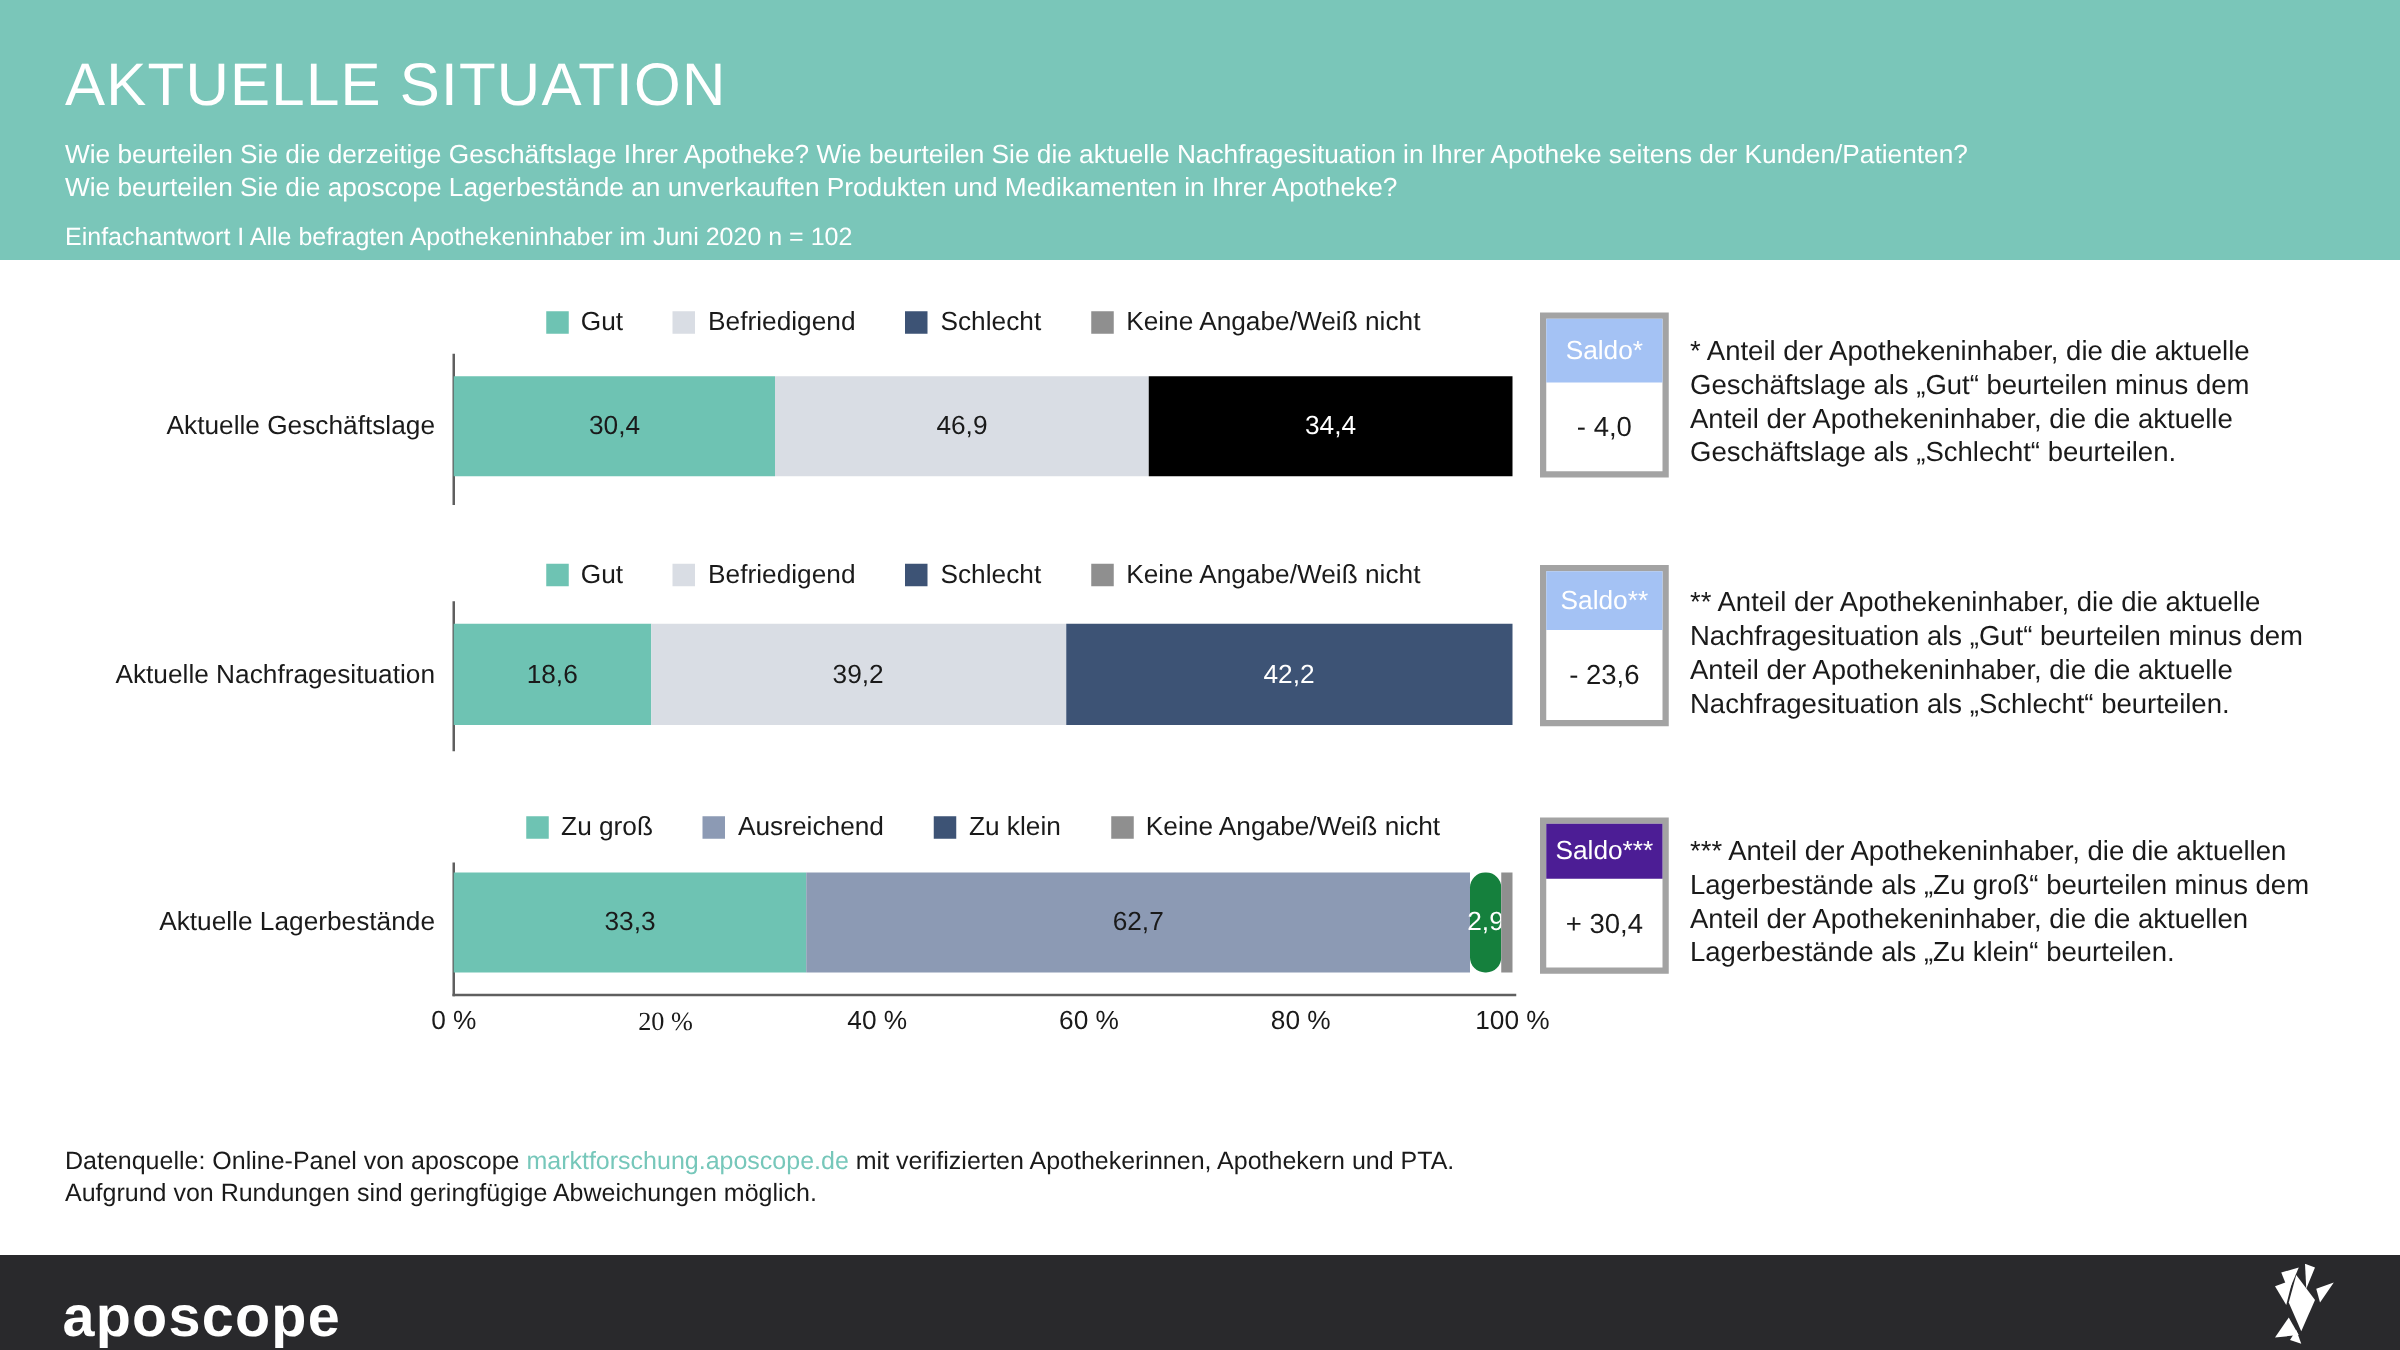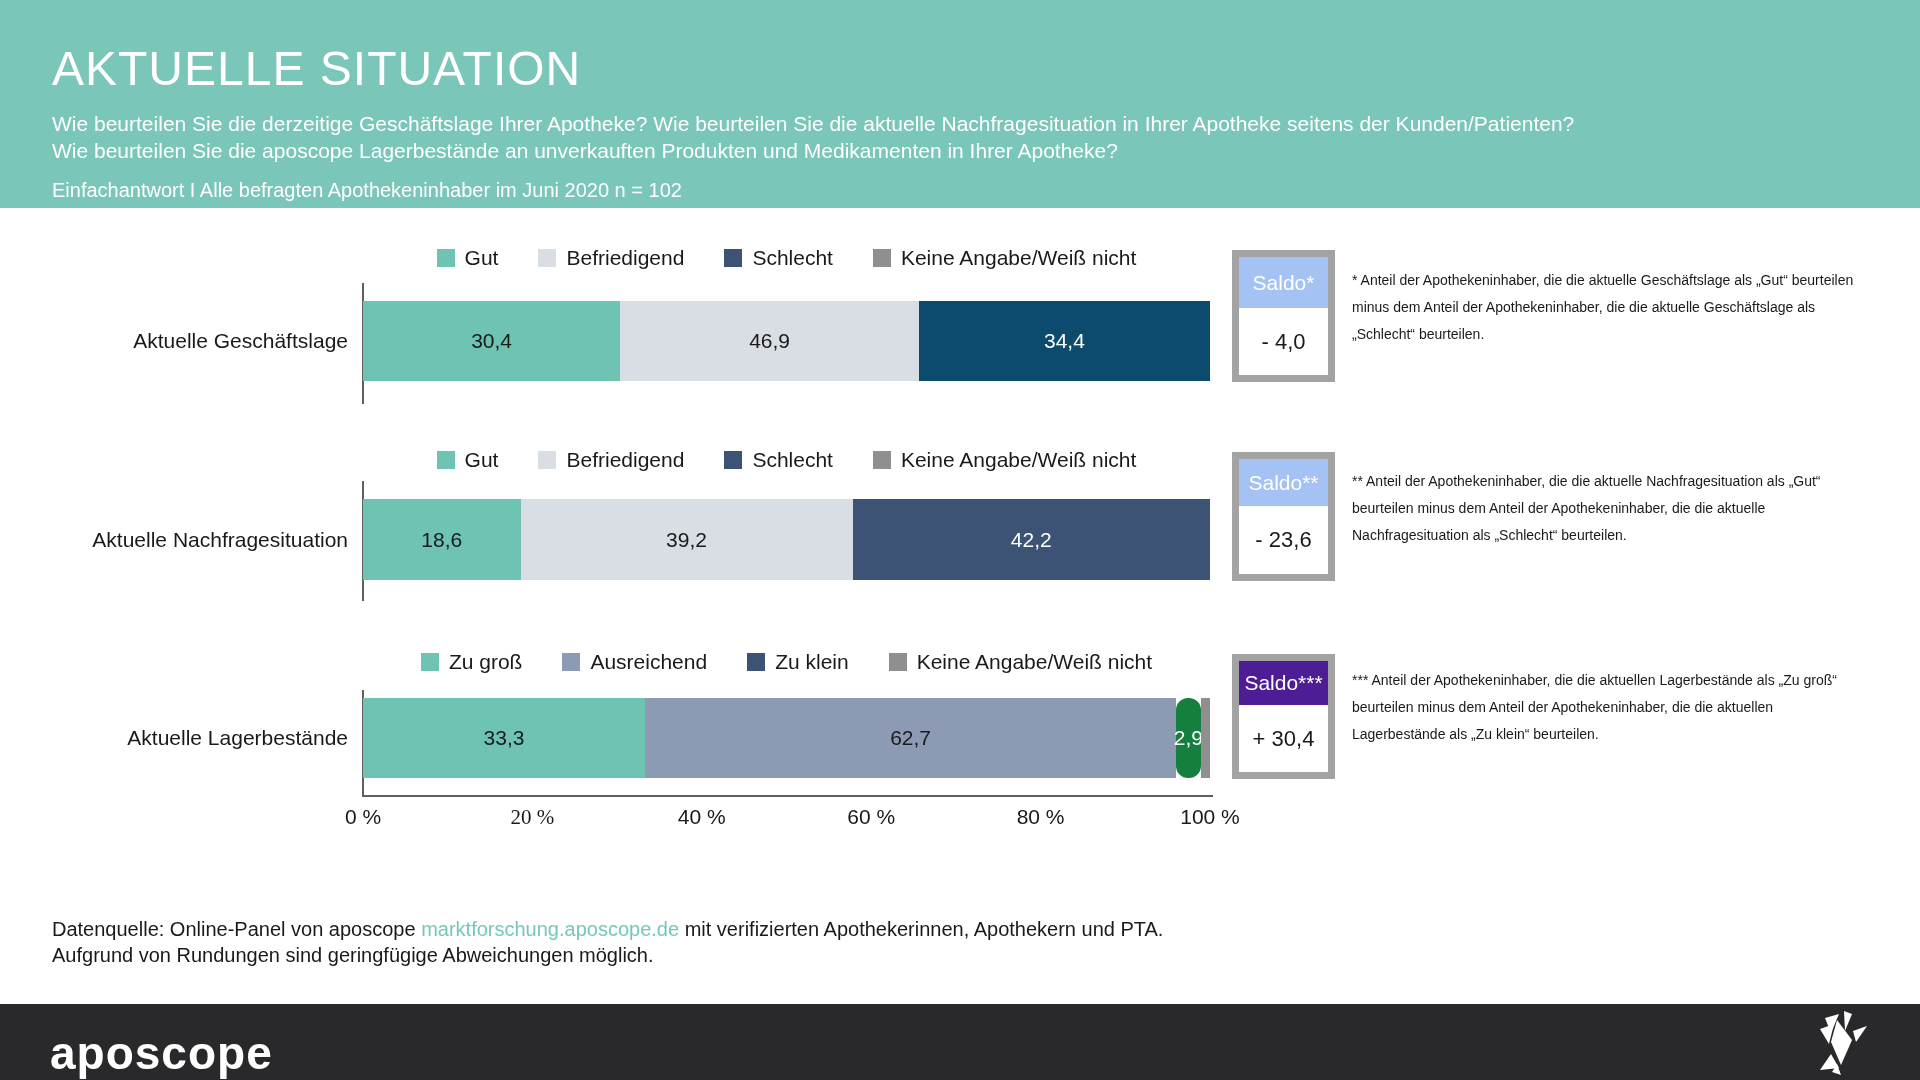--- a/index.html
+++ b/index.html
@@ -18,24 +18,24 @@
   .legend{left:363px;width:847px;display:flex;justify-content:center;gap:40px;font-size:21px;}
   .legend-item{display:inline-flex;align-items:center;}
   .swatch{width:18px;height:18px;display:inline-block;margin-right:10px;}
   .cat-label{left:60px;width:288px;display:flex;align-items:center;justify-content:flex-end;font-size:21px;}
   .vline{left:362px;width:2px;background:#5f5f5f;}
   .bar{left:363px;width:847px;display:flex;}
   .seg{display:flex;align-items:center;justify-content:center;height:100%;}
   .segval{font-size:21px;white-space:nowrap;}
   .segval.dark{color:#1a1a1a;}
   .segval.light{color:#ffffff;}
-  .saldo{left:1232px;width:103px;background:#fff;border:7px solid #a3a3a3;box-sizing:border-box;display:flex;flex-direction:column;}
+  .saldo{left:1232px;width:103px;background:#fff;border:5px solid #a3a3a3;box-sizing:border-box;display:flex;flex-direction:column;}
   .saldo-h{color:#fff;font-size:21px;display:flex;align-items:center;justify-content:center;}
   .saldo-v{flex:1;display:flex;align-items:center;justify-content:center;font-size:22px;}
-  .annot{left:1352px;width:505px;font-size:14px;line-height:27px;}
+  .annot{left:1352px;width:505px;font-size:22px;line-height:27px;}
 
   .xline{position:absolute;left:362px;top:795px;width:851px;height:2px;background:#5f5f5f;}
   .tick{position:absolute;top:805px;width:120px;text-align:center;font-size:21px;}
 
   
   .src{position:absolute;left:52px;top:916px;font-size:20px;line-height:26px;}
   .src p{margin:0;}
   .src .link{color:#76C7BA;text-decoration:none;cursor:pointer;}
 
   
@@ -78,21 +78,21 @@
         </div>
         <div class="cat-label" style="top: 301px; height: 80px;">Aktuelle Geschäftslage</div>
         <div class="vline" style="top: 283px; height: 121px;"></div>
         <div class="bar" style="top: 301px; height: 80px;">
           <div class="seg" style="width: 30.4%; background: rgb(110, 195, 179);">
             <span class="segval dark">30,4</span>
           </div>
           <div class="seg" style="width: 35.3%; background: rgb(217, 221, 228);">
             <span class="segval dark">46,9</span>
           </div>
-          <div class="seg" style="width: 34.4%; background: #0c4a6e;">
+          <div class="seg" style="width: 34.4%; background: #000000;">
             <span class="segval light">34,4</span>
           </div>
         </div>
         <div class="saldo" style="top: 250px; height: 132px;">
           <div class="saldo-h" style="height: 51px; background: rgb(164, 194, 244);">Saldo*</div>
           <div class="saldo-v">- 4,0</div>
         </div>
         <div class="annot" style="top: 267px;">* Anteil der Apothekeninhaber, die die aktuelle Geschäftslage als „Gut“ beurteilen minus dem Anteil der Apothekeninhaber, die die aktuelle Geschäftslage als „Schlecht“ beurteilen.</div>
       </div>
       <div class="chart-row">

